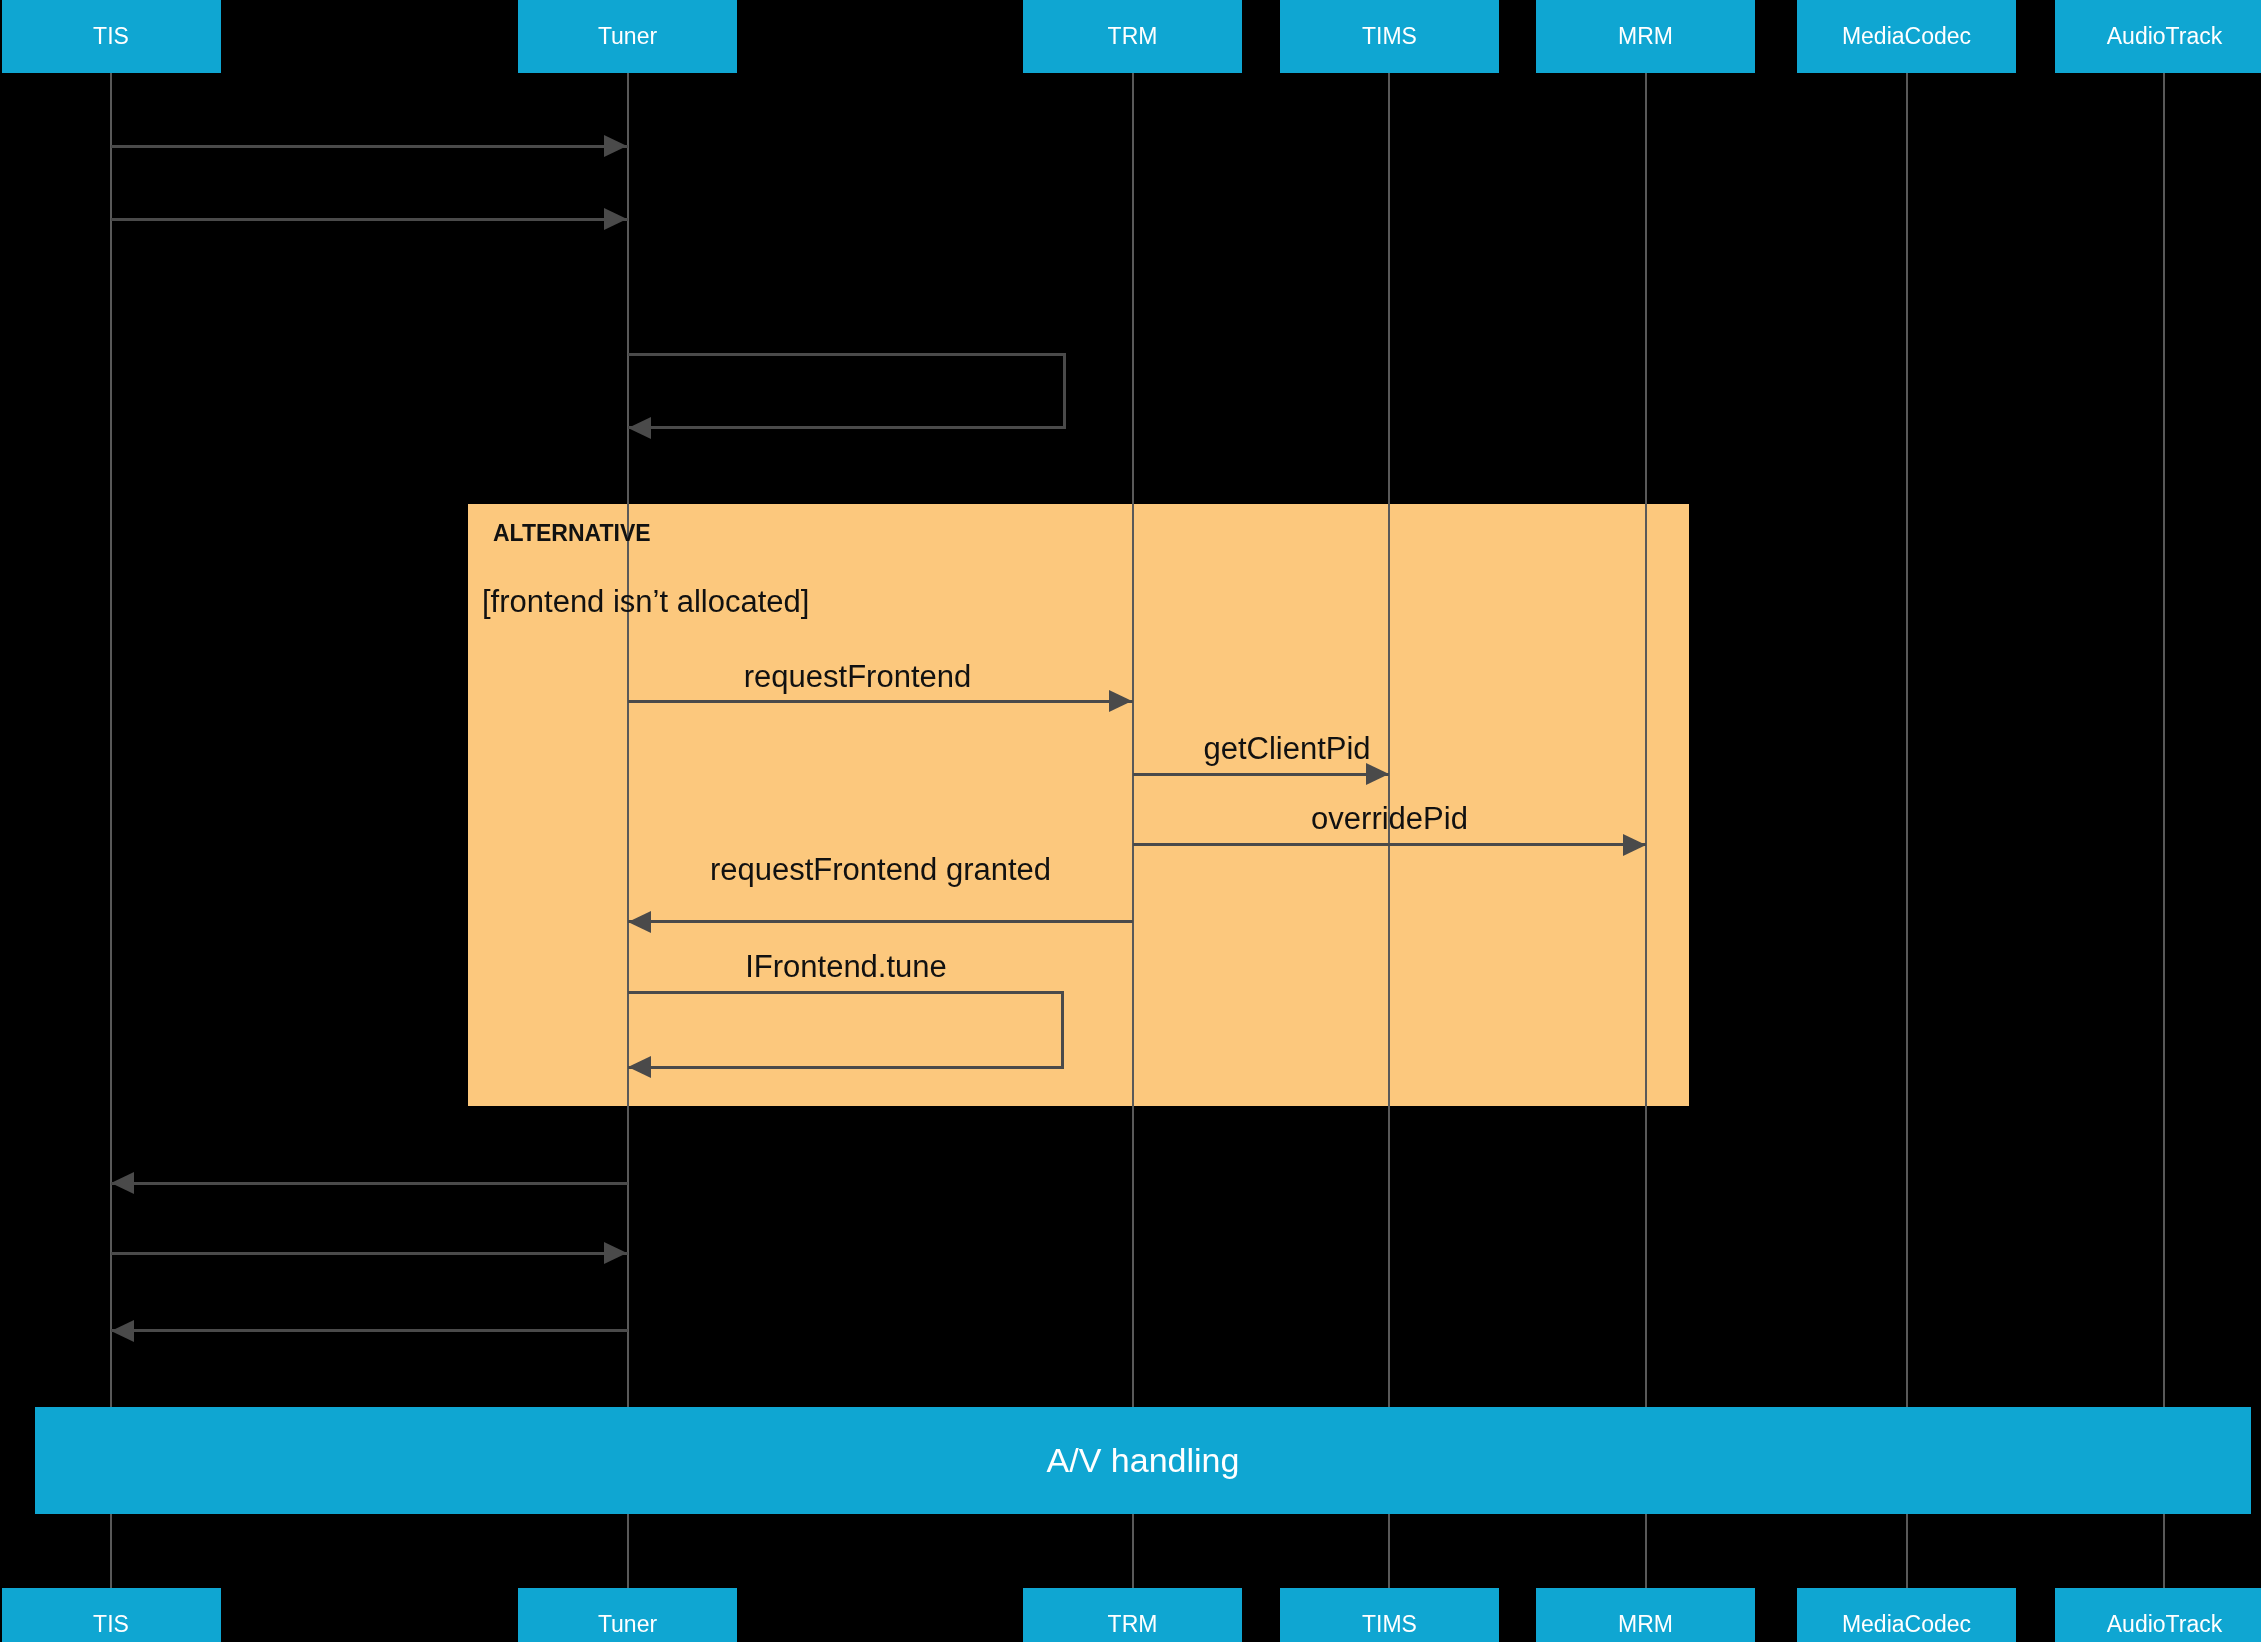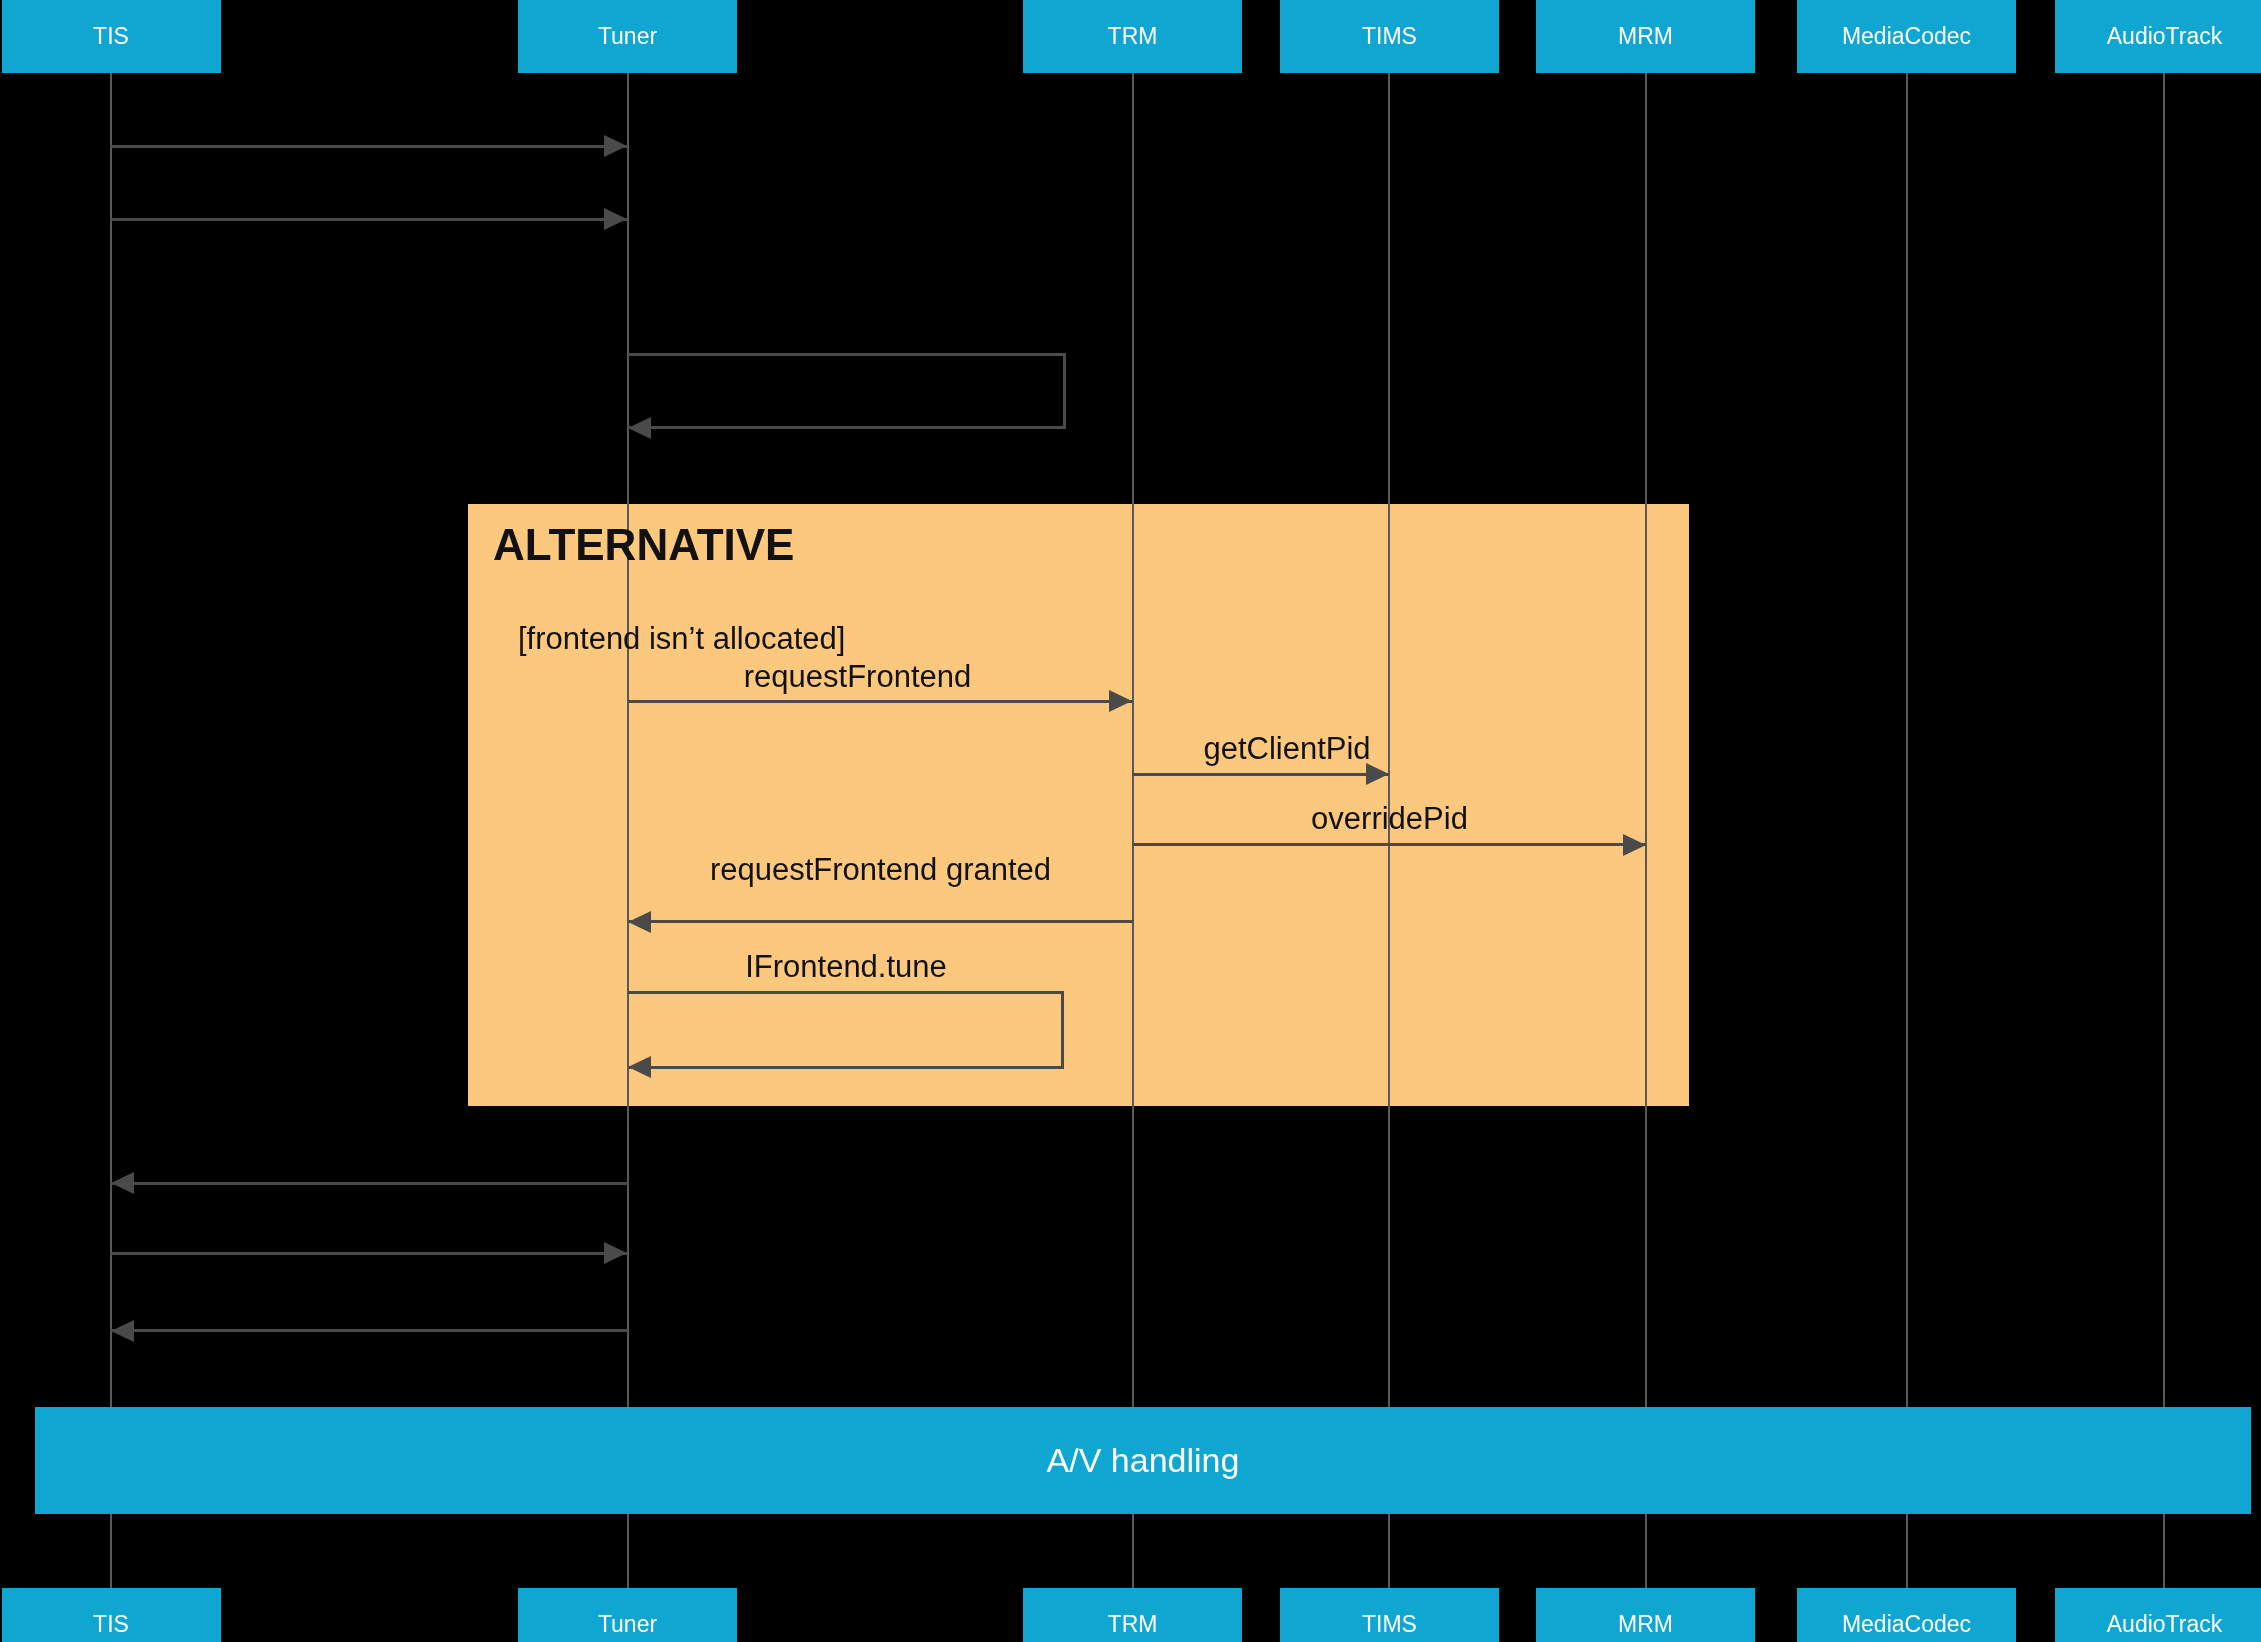--- a/index.html
+++ b/index.html
@@ -47,28 +47,27 @@
     border-right:23.4px solid var(--line);
   }
   .altbox{
     position:absolute;
     left:468px;top:504px;width:1221px;height:602px;
     background:var(--orange);
     z-index:1;
   }
   .alt-title{
     position:absolute;left:493px;top:520px;
-    color:var(--label);font-size:44px;font-weight:bold;
+    color:var(--label);font-size:23px;font-weight:bold;
     z-index:3;
   }
   .alt-guard{
-    position:absolute;left:518px;top:584px;
+    position:absolute;left:482px;top:584px;
     color:var(--label);font-size:31px;
     z-index:3;
-    margin-top:37px;
   }
   .mlabel{
     position:absolute;
     color:var(--label);
     font-size:31px;
     text-align:center;
     z-index:3;
   }
   .avbar{
     position:absolute;

